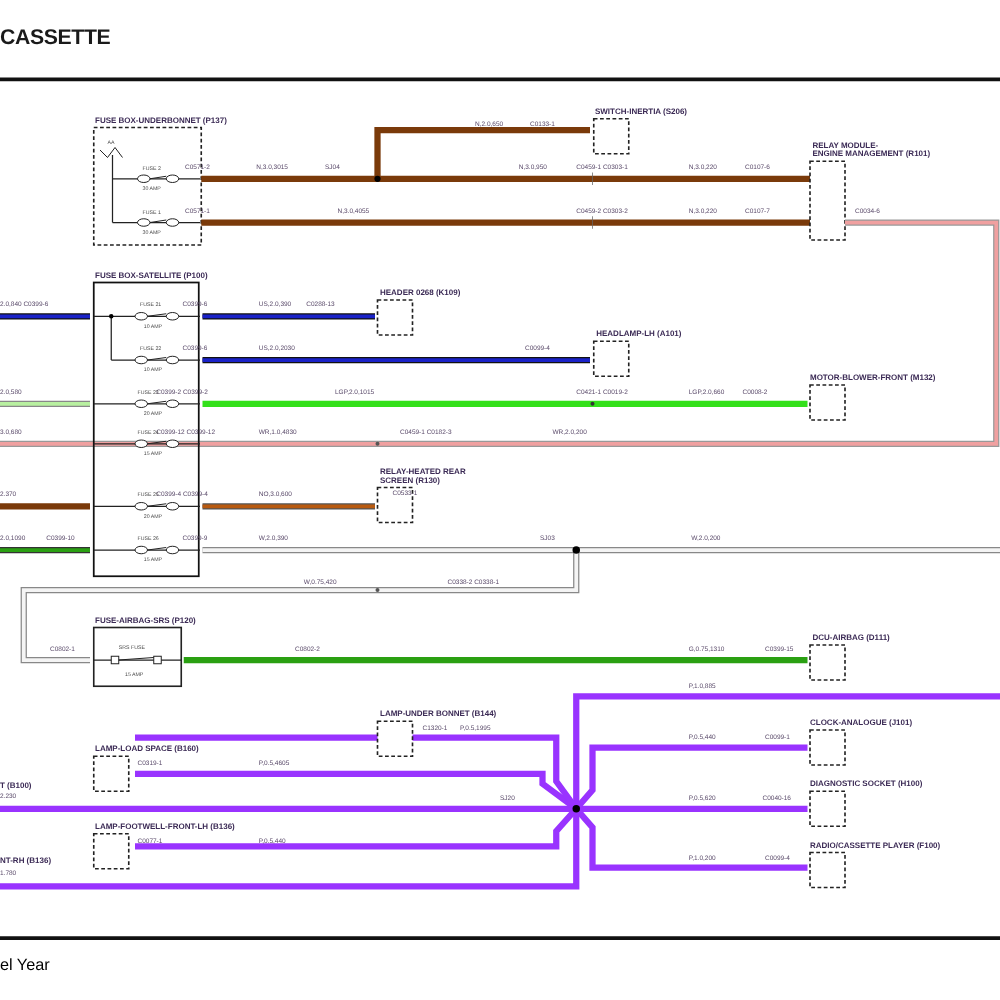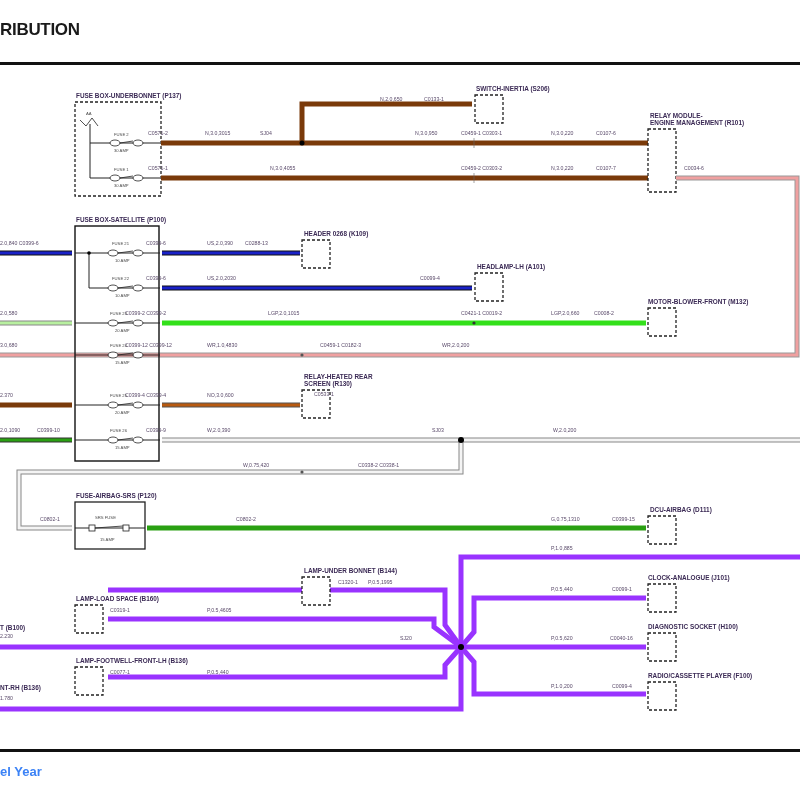--- a/index.html
+++ b/index.html
@@ -1,27 +1,27 @@
 <!DOCTYPE html>
 <html><head>
 <meta charset="utf-8">
 <style>
   html, body { margin:0; padding:0; background:#ffffff; }
   body { width:800px; height:800px; overflow:hidden; position:relative; font-family:"Liberation Sans", sans-serif; }
   #title { position:absolute; left:0; top:20px; font-size:17px; font-weight:bold; color:#1a1a1a; letter-spacing:-0.3px; }
-  #footer { position:absolute; left:0; top:764px; font-size:13px; font-weight:bold; color:#3b82f6; }
+  #footer { position:absolute; left:0; top:764px; font-size:13px; font-weight:normal; color:#000000; }
   svg { position:absolute; left:0; top:0; }
   .lbl { font-family:"Liberation Sans", sans-serif; font-size:5.2px; fill:#5a4a6a; }
   .clbl { font-family:"Liberation Sans", sans-serif; font-size:6.4px; fill:#3b2a55; font-weight:bold; }
   .flbl { font-family:"Liberation Sans", sans-serif; font-size:4.2px; fill:#4a4a4a; }
 </style>
 </head>
 <body>
 
-<div id="title">RIBUTION</div>
+<div id="title">CASSETTE</div>
 <div id="footer">el Year</div>
 
 <svg width="800" height="800" viewBox="0 0 800 800">
 
   <rect x="0" y="62" width="800" height="3" fill="#111"></rect>
   <rect x="0" y="749" width="800" height="3" fill="#111"></rect>
 
   <rect x="75" y="102" width="86" height="94" fill="none" stroke="#222" stroke-width="1.3" stroke-dasharray="3,2"></rect>
   <text class="clbl" x="76" y="98">FUSE BOX-UNDERBONNET (P137)</text>
   <text class="flbl" x="86" y="115">AA</text>

